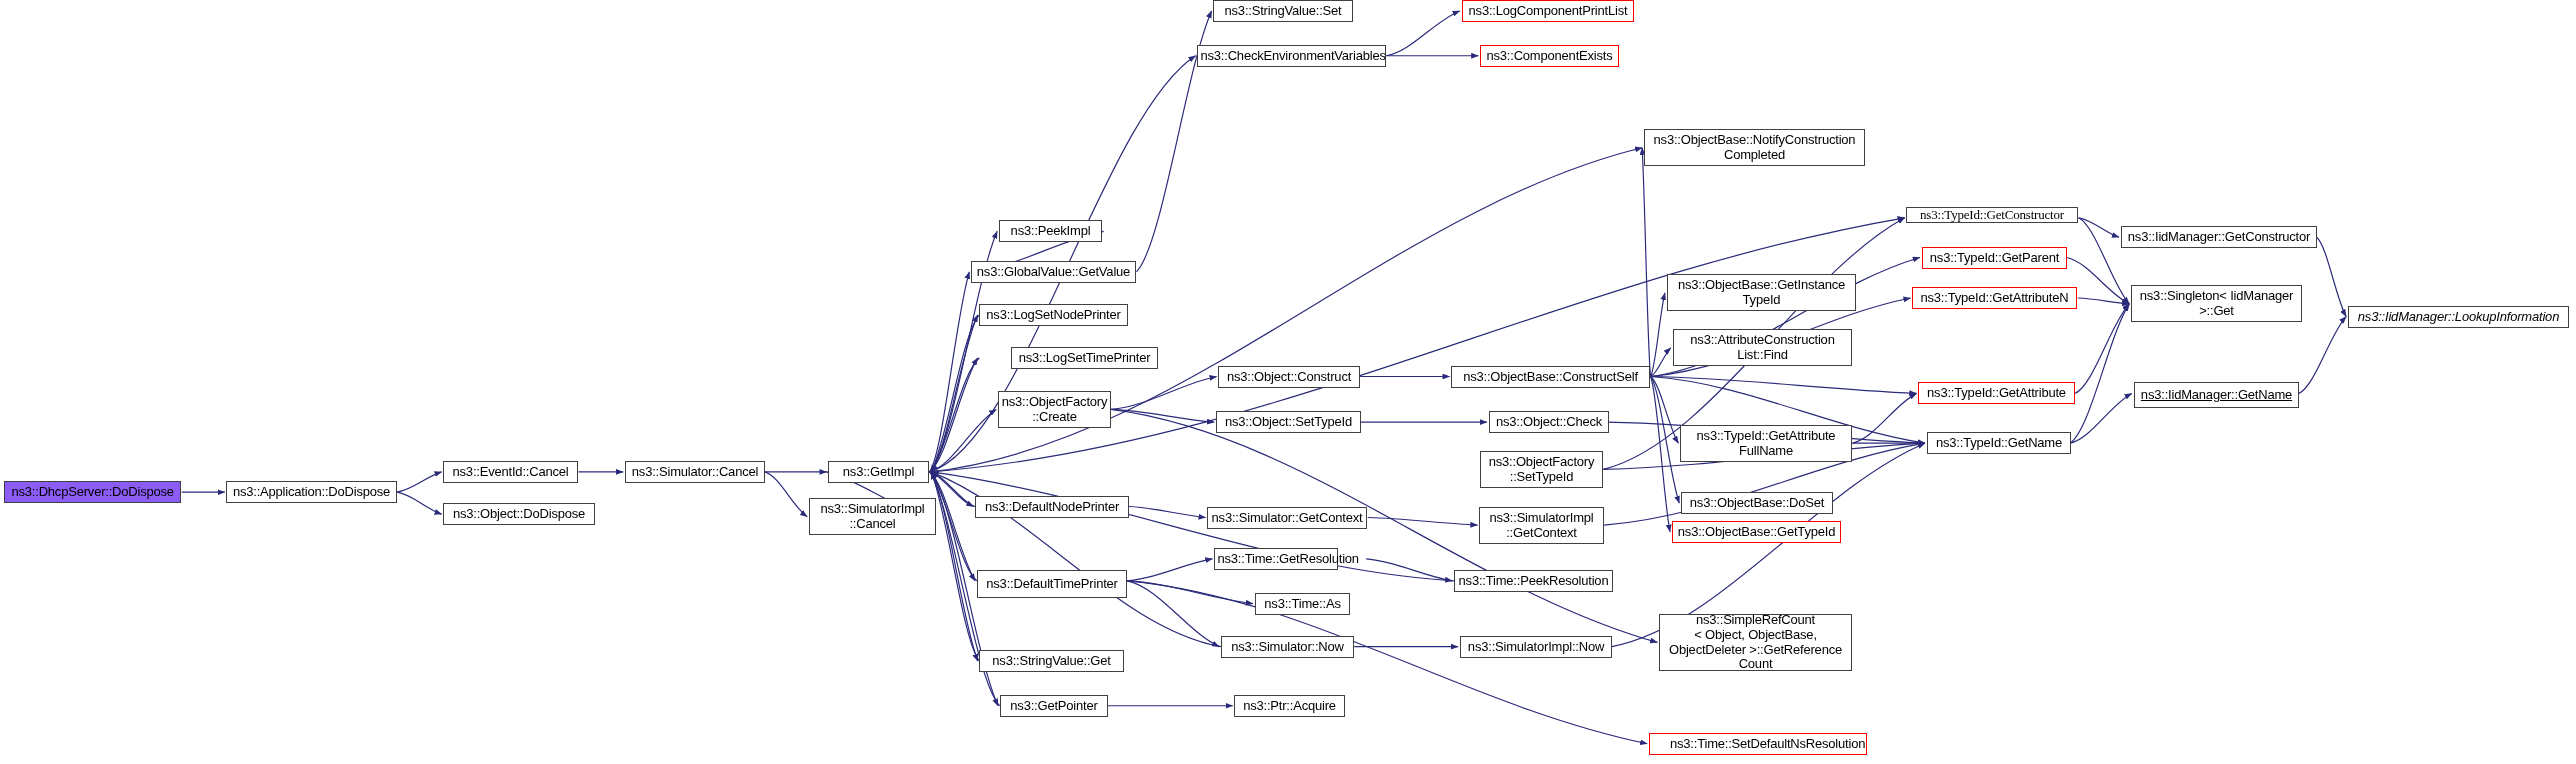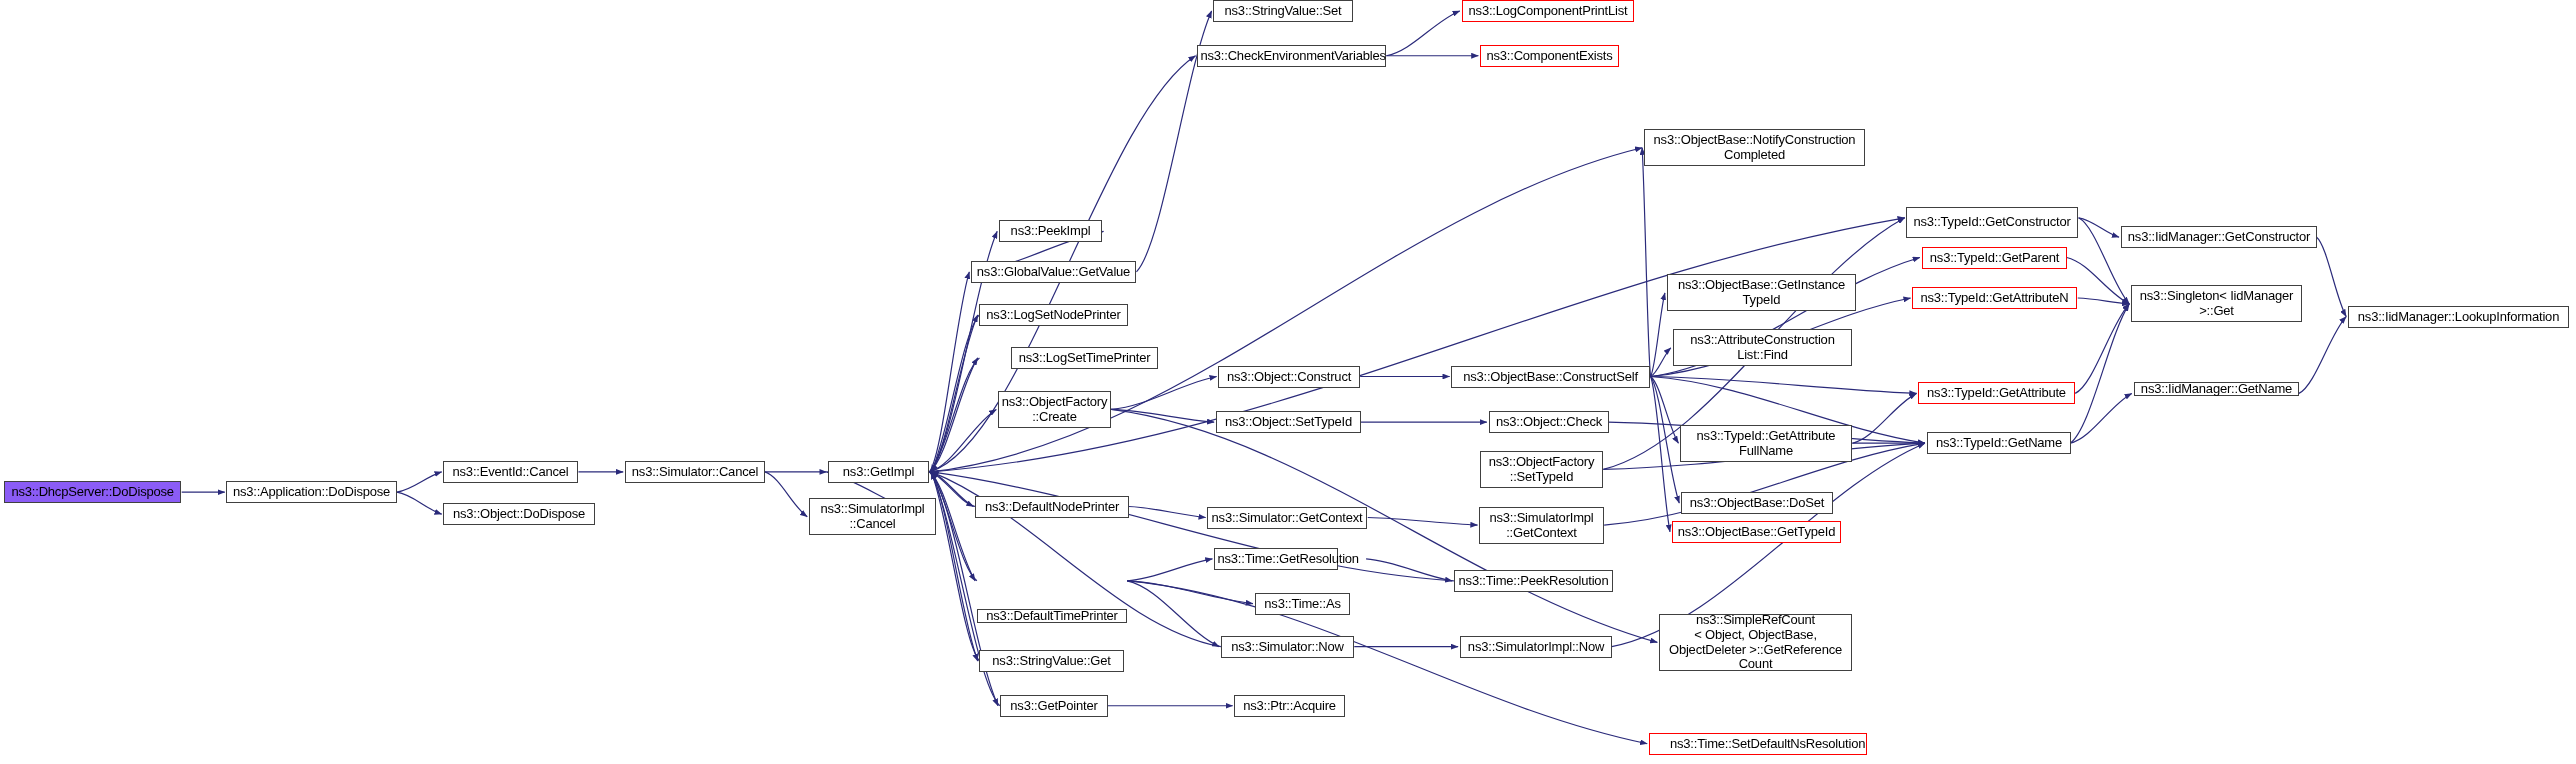--- a/index.html
+++ b/index.html
@@ -146,21 +146,21 @@
       <div class="node" style="left: 828px; top: 461px; width: 101px; height: 22px;"><span class="node-label">ns3::GetImpl</span></div>
       <div class="node" style="left: 809px; top: 498px; width: 127px; height: 37px;"><span class="node-label">ns3::SimulatorImpl
 ::Cancel</span></div>
       <div class="node" style="left: 999px; top: 220px; width: 103px; height: 22px;"><span class="node-label">ns3::PeekImpl</span></div>
       <div class="node" style="left: 971px; top: 261px; width: 165px; height: 22px; text-align: center;"><span class="node-label">ns3::GlobalValue::GetValue</span></div>
       <div class="node" style="left: 979px; top: 304px; width: 149px; height: 22px;"><span class="node-label">ns3::LogSetNodePrinter</span></div>
       <div class="node" style="left: 979px; top: 347px; width: 147px; height: 22px; margin-left: 32px;"><span class="node-label">ns3::LogSetTimePrinter</span></div>
       <div class="node" style="left: 998px; top: 391px; width: 113px; height: 37px;"><span class="node-label">ns3::ObjectFactory
 ::Create</span></div>
       <div class="node" style="left: 975px; top: 496px; width: 154px; height: 22px;"><span class="node-label">ns3::DefaultNodePrinter</span></div>
-      <div class="node" style="left: 977px; top: 570px; width: 150px; height: 14px; margin-top: 39px;"><span class="node-label">ns3::DefaultTimePrinter</span></div>
+      <div class="node" style="left: 977px; top: 570px; width: 150px; height: 28px;"><span class="node-label">ns3::DefaultTimePrinter</span></div>
       <div class="node" style="left: 979px; top: 650px; width: 145px; height: 22px;"><span class="node-label">ns3::StringValue::Get</span></div>
       <div class="node" style="left: 1000px; top: 695px; width: 108px; height: 22px;"><span class="node-label">ns3::GetPointer</span></div>
       <div class="node" style="left: 1213px; top: 0px; width: 140px; height: 22px;"><span class="node-label">ns3::StringValue::Set</span></div>
       <div class="node" style="left: 1197px; top: 45px; width: 189px; height: 22px;"><span class="node-label">ns3::CheckEnvironmentVariables</span></div>
       <div class="node red" style="left: 1462px; top: 0px; width: 172px; height: 22px;"><span class="node-label">ns3::LogComponentPrintList</span></div>
       <div class="node red" style="left: 1480px; top: 45px; width: 139px; height: 22px;"><span class="node-label">ns3::ComponentExists</span></div>
       <div class="node" style="left: 1218px; top: 366px; width: 142px; height: 22px;"><span class="node-label">ns3::Object::Construct</span></div>
       <div class="node" style="left: 1216px; top: 411px; width: 145px; height: 22px;"><span class="node-label">ns3::Object::SetTypeId</span></div>
       <div class="node" style="left: 1207px; top: 507px; width: 160px; height: 22px;"><span class="node-label">ns3::Simulator::GetContext</span></div>
       <div class="node" style="left: 1214px; top: 548px; width: 124px; height: 22px;"><span class="node-label">ns3::Time::GetResolution</span></div>
@@ -183,25 +183,25 @@
 List::Find</span></div>
       <div class="node" style="left: 1680px; top: 425px; width: 172px; height: 37px;"><span class="node-label">ns3::TypeId::GetAttribute
 FullName</span></div>
       <div class="node" style="left: 1681px; top: 492px; width: 152px; height: 22px;"><span class="node-label">ns3::ObjectBase::DoSet</span></div>
       <div class="node red" style="left: 1672px; top: 521px; width: 169px; height: 22px;"><span class="node-label">ns3::ObjectBase::GetTypeId</span></div>
       <div class="node" style="left: 1659px; top: 614px; width: 193px; height: 57px;"><span class="node-label">ns3::SimpleRefCount
 &lt; Object, ObjectBase,
 ObjectDeleter &gt;::GetReference
 Count</span></div>
       <div class="node red" style="left: 1649px; top: 733px; width: 218px; height: 22px; padding-left: 20px;"><span class="node-label">ns3::Time::SetDefaultNsResolution</span></div>
-      <div class="node" style="left: 1906px; top: 207px; width: 172px; height: 31px;"><span class="node-label">ns3::TypeId::GetConstructor</span></div>
+      <div class="node" style="left: 1906px; top: 207px; width: 172px; height: 16px; font-family: Liberation Serif, serif;"><span class="node-label">ns3::TypeId::GetConstructor</span></div>
       <div class="node red" style="left: 1922px; top: 247px; width: 145px; height: 22px;"><span class="node-label">ns3::TypeId::GetParent</span></div>
       <div class="node red" style="left: 1912px; top: 287px; width: 165px; height: 22px;"><span class="node-label">ns3::TypeId::GetAttributeN</span></div>
       <div class="node red" style="left: 1918px; top: 382px; width: 157px; height: 22px;"><span class="node-label">ns3::TypeId::GetAttribute</span></div>
       <div class="node" style="left: 1927px; top: 432px; width: 144px; height: 22px;"><span class="node-label">ns3::TypeId::GetName</span></div>
       <div class="node" style="left: 2121px; top: 226px; width: 196px; height: 22px;"><span class="node-label">ns3::IidManager::GetConstructor</span></div>
       <div class="node" style="left: 2131px; top: 285px; width: 171px; height: 37px;"><span class="node-label">ns3::Singleton&lt; IidManager
 &gt;::Get</span></div>
-      <div class="node" style="left: 2134px; top: 382px; width: 165px; height: 14px;"><span class="node-label">ns3::IidManager::GetName</span></div>
-      <div class="node" style="left: 2348px; top: 306px; width: 221px; height: 22px;"><span class="node-label">ns3::IidManager::LookupInformation</span></div>
+      <div class="node" style="left: 2134px; top: 382px; width: 165px; height: 26px; text-decoration: underline;"><span class="node-label">ns3::IidManager::GetName</span></div>
+      <div class="node" style="left: 2348px; top: 306px; width: 221px; height: 22px; font-style: italic;"><span class="node-label">ns3::IidManager::LookupInformation</span></div>
     </div>
 </div>
 
 
 </body></html>

